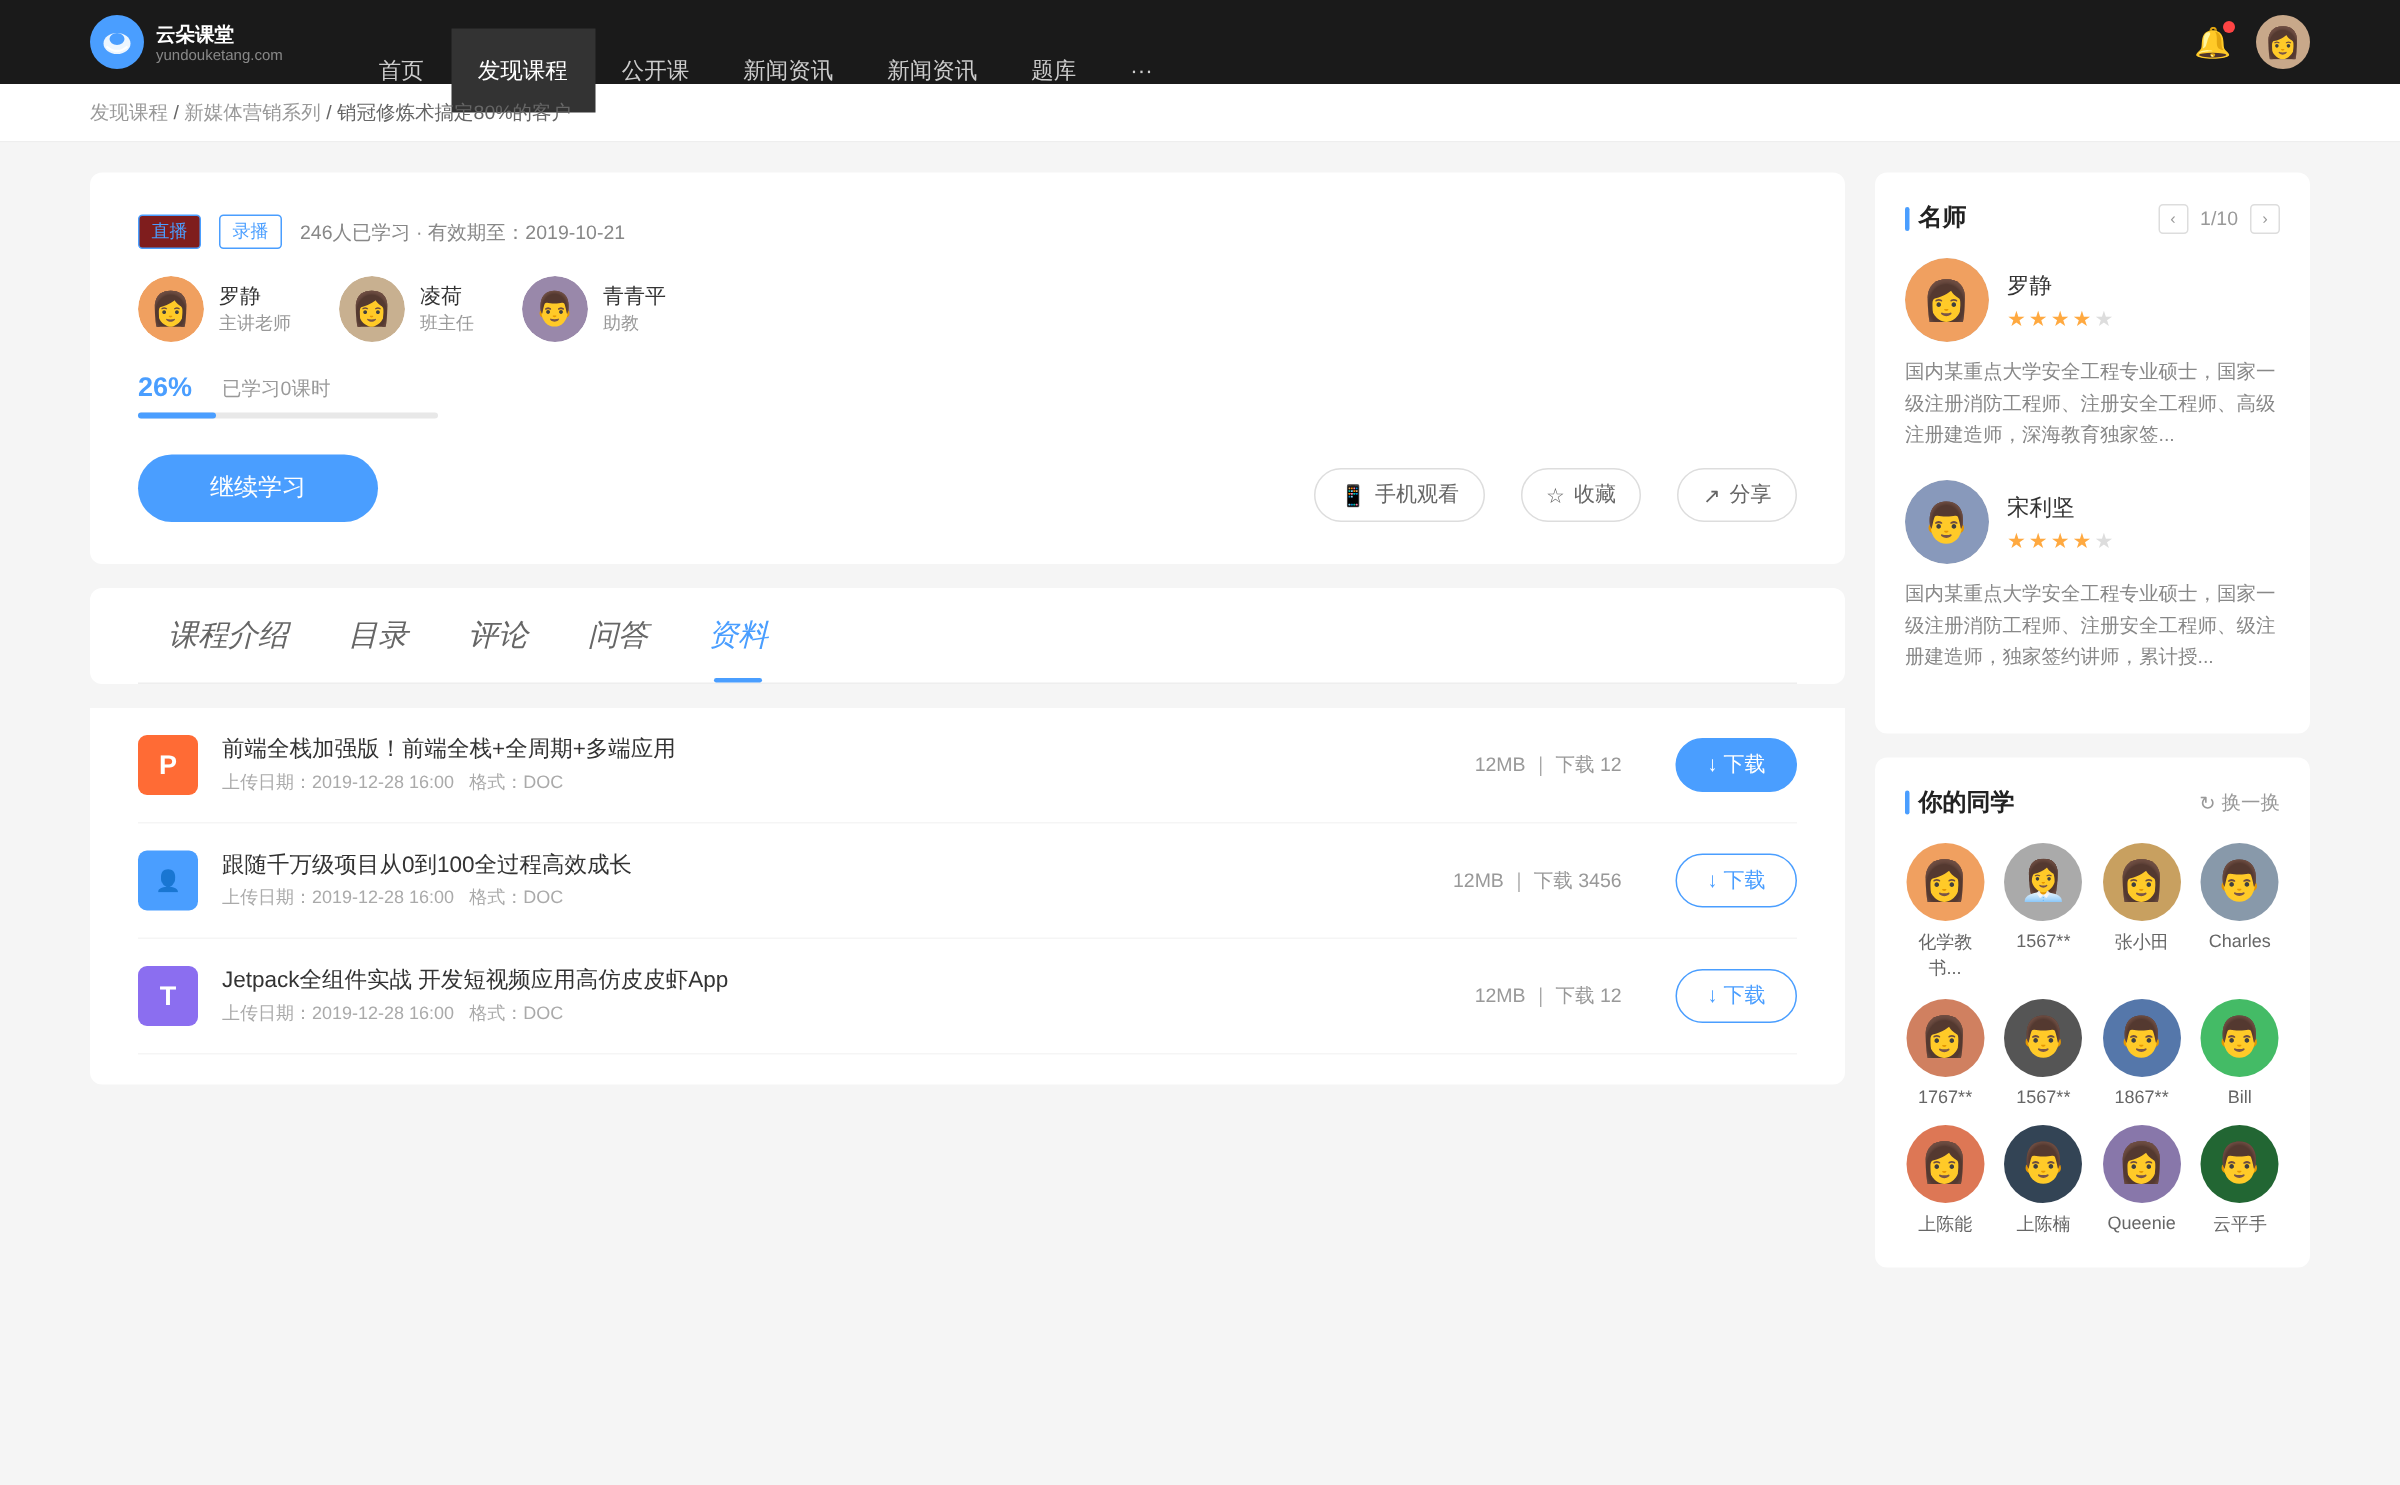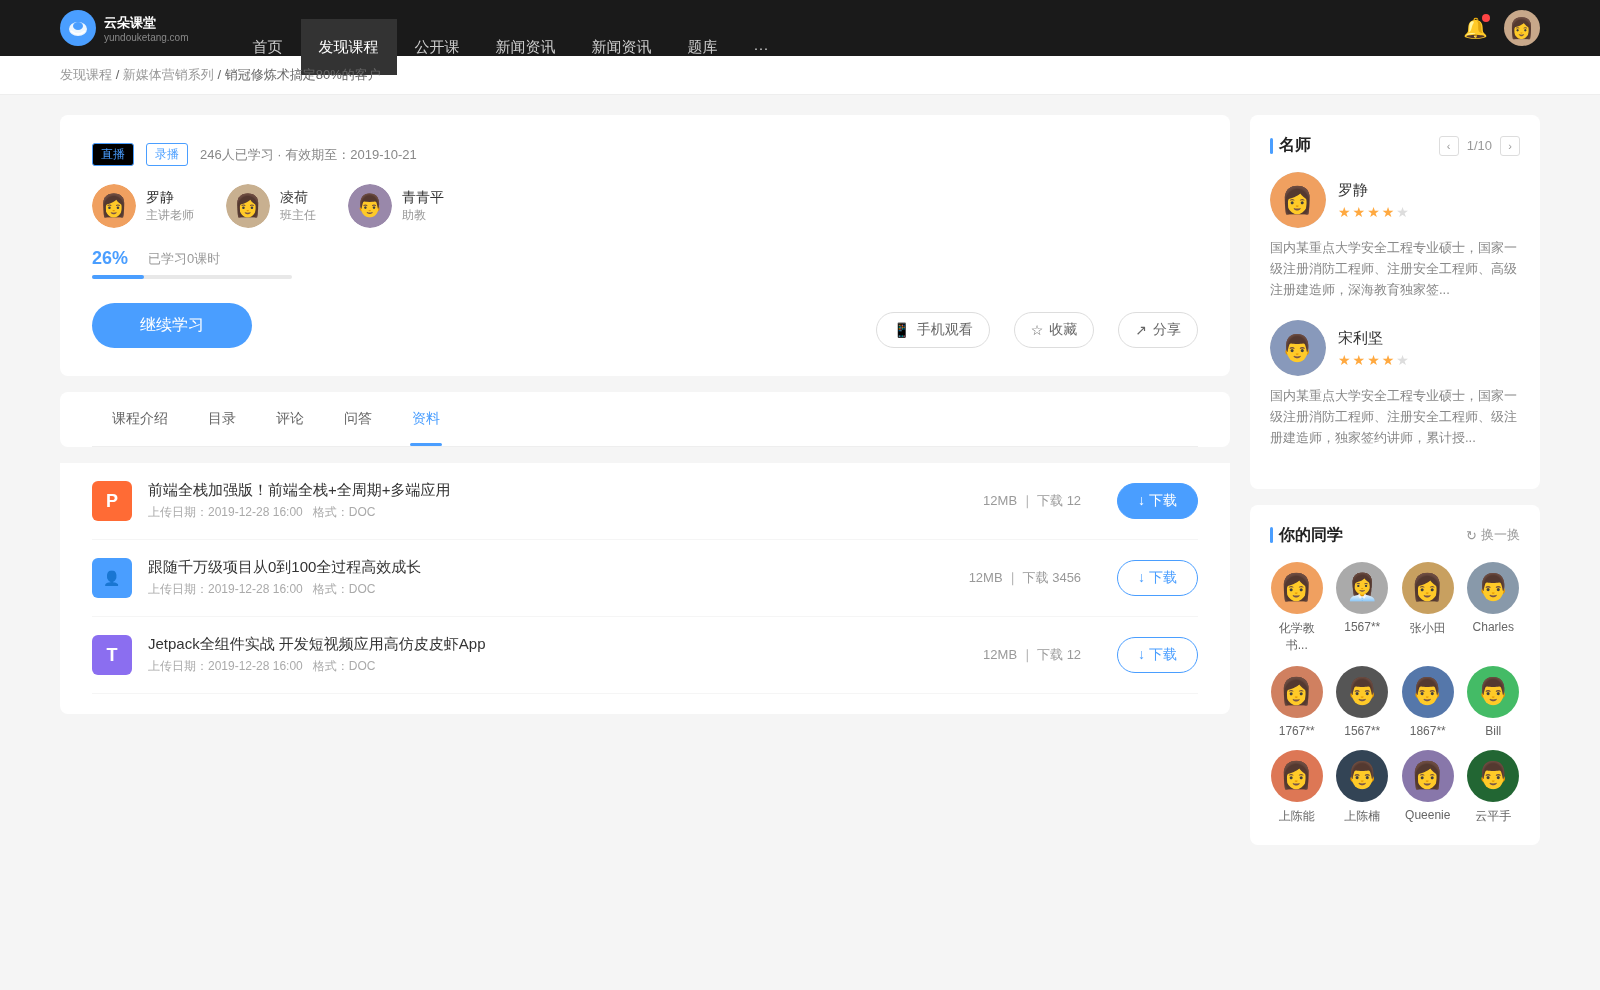--- a/index.html
+++ b/index.html
@@ -26,21 +26,21 @@
     .main-content { display: flex; gap: 20px; padding: 20px 60px; max-width: 1600px; margin: 0 auto; }
 
     
     .left-panel { flex: 1; display: flex; flex-direction: column; gap: 16px; }
 
     
     .course-card { background: #fff; border-radius: 8px; padding: 28px 32px; }
     .course-title { font-size: 24px; font-weight: 600; color: #222; margin-bottom: 14px; }
     .course-meta { display: flex; align-items: center; gap: 12px; margin-bottom: 18px; }
     .tag { padding: 2px 8px; border-radius: 3px; font-size: 12px; font-weight: 500; }
-    .tag-live { border: 1px solid #4a9eff; color: #4a9eff; background: #000000; }
+    .tag-live { border: 1px solid #4a9eff; color: #4a9eff; background: #7f1d1d; }
     .tag-record { border: 1px solid #4a9eff; color: #4a9eff; background: #fff; }
     .meta-text { color: #888; font-size: 13px; }
     .teachers { display: flex; gap: 32px; margin-bottom: 20px; }
     .teacher-item { display: flex; align-items: center; gap: 10px; }
     .teacher-avatar { width: 44px; height: 44px; border-radius: 50%; overflow: hidden; }
     .teacher-name { font-size: 14px; font-weight: 500; color: #333; }
     .teacher-role { font-size: 12px; color: #999; }
     .progress-section { margin-bottom: 24px; }
     .progress-label { display: flex; align-items: center; gap: 20px; margin-bottom: 6px; }
     .progress-pct { font-size: 18px; font-weight: 600; color: #4a9eff; }
@@ -48,21 +48,21 @@
     .progress-bar-bg { width: 200px; height: 4px; background: #e8e8e8; border-radius: 2px; }
     .progress-bar-fill { height: 4px; background: #4a9eff; border-radius: 2px; }
     .action-row { display: flex; align-items: flex-end; gap: 0; }
     .btn-continue { background: #4a9eff; color: #fff; border: none; border-radius: 24px; padding: 12px 48px; font-size: 16px; cursor: pointer; font-weight: 500; margin-right: auto; }
     .action-btns { display: flex; gap: 24px; margin-left: auto; }
     .action-btn { display: flex; align-items: center; gap: 6px; color: #666; font-size: 14px; cursor: pointer; background: none; border: 1px solid #ddd; border-radius: 20px; padding: 8px 16px; }
 
     
     .tabs-section { background: #fff; border-radius: 8px; padding: 0 32px; }
     .tabs { display: flex; gap: 0; border-bottom: 1px solid #eee; }
-    .tab { padding: 18px 20px; font-size: 14px; color: #666; cursor: pointer; position: relative; }
+    .tab { padding: 18px 20px; font-size: 20px; color: #666; cursor: pointer; position: relative; font-style: italic; }
     .tab.active { color: #4a9eff; }
     .tab.active::after { content: ''; position: absolute; bottom: 0; left: 50%; transform: translateX(-50%); width: 32px; height: 3px; background: #4a9eff; border-radius: 2px; }
 
     
     .resource-list { background: #fff; border-radius: 0 0 8px 8px; padding: 0 32px 20px; }
     .resource-item { display: flex; align-items: center; padding: 18px 0; border-bottom: 1px solid #f5f5f5; gap: 16px; }
     .resource-icon { width: 40px; height: 40px; border-radius: 6px; display: flex; align-items: center; justify-content: center; font-size: 18px; font-weight: 700; color: #fff; flex-shrink: 0; }
     .icon-p { background: #ff6b35; }
     .icon-u { background: #4a9eff; }
     .icon-t { background: #8b6ef0; }

